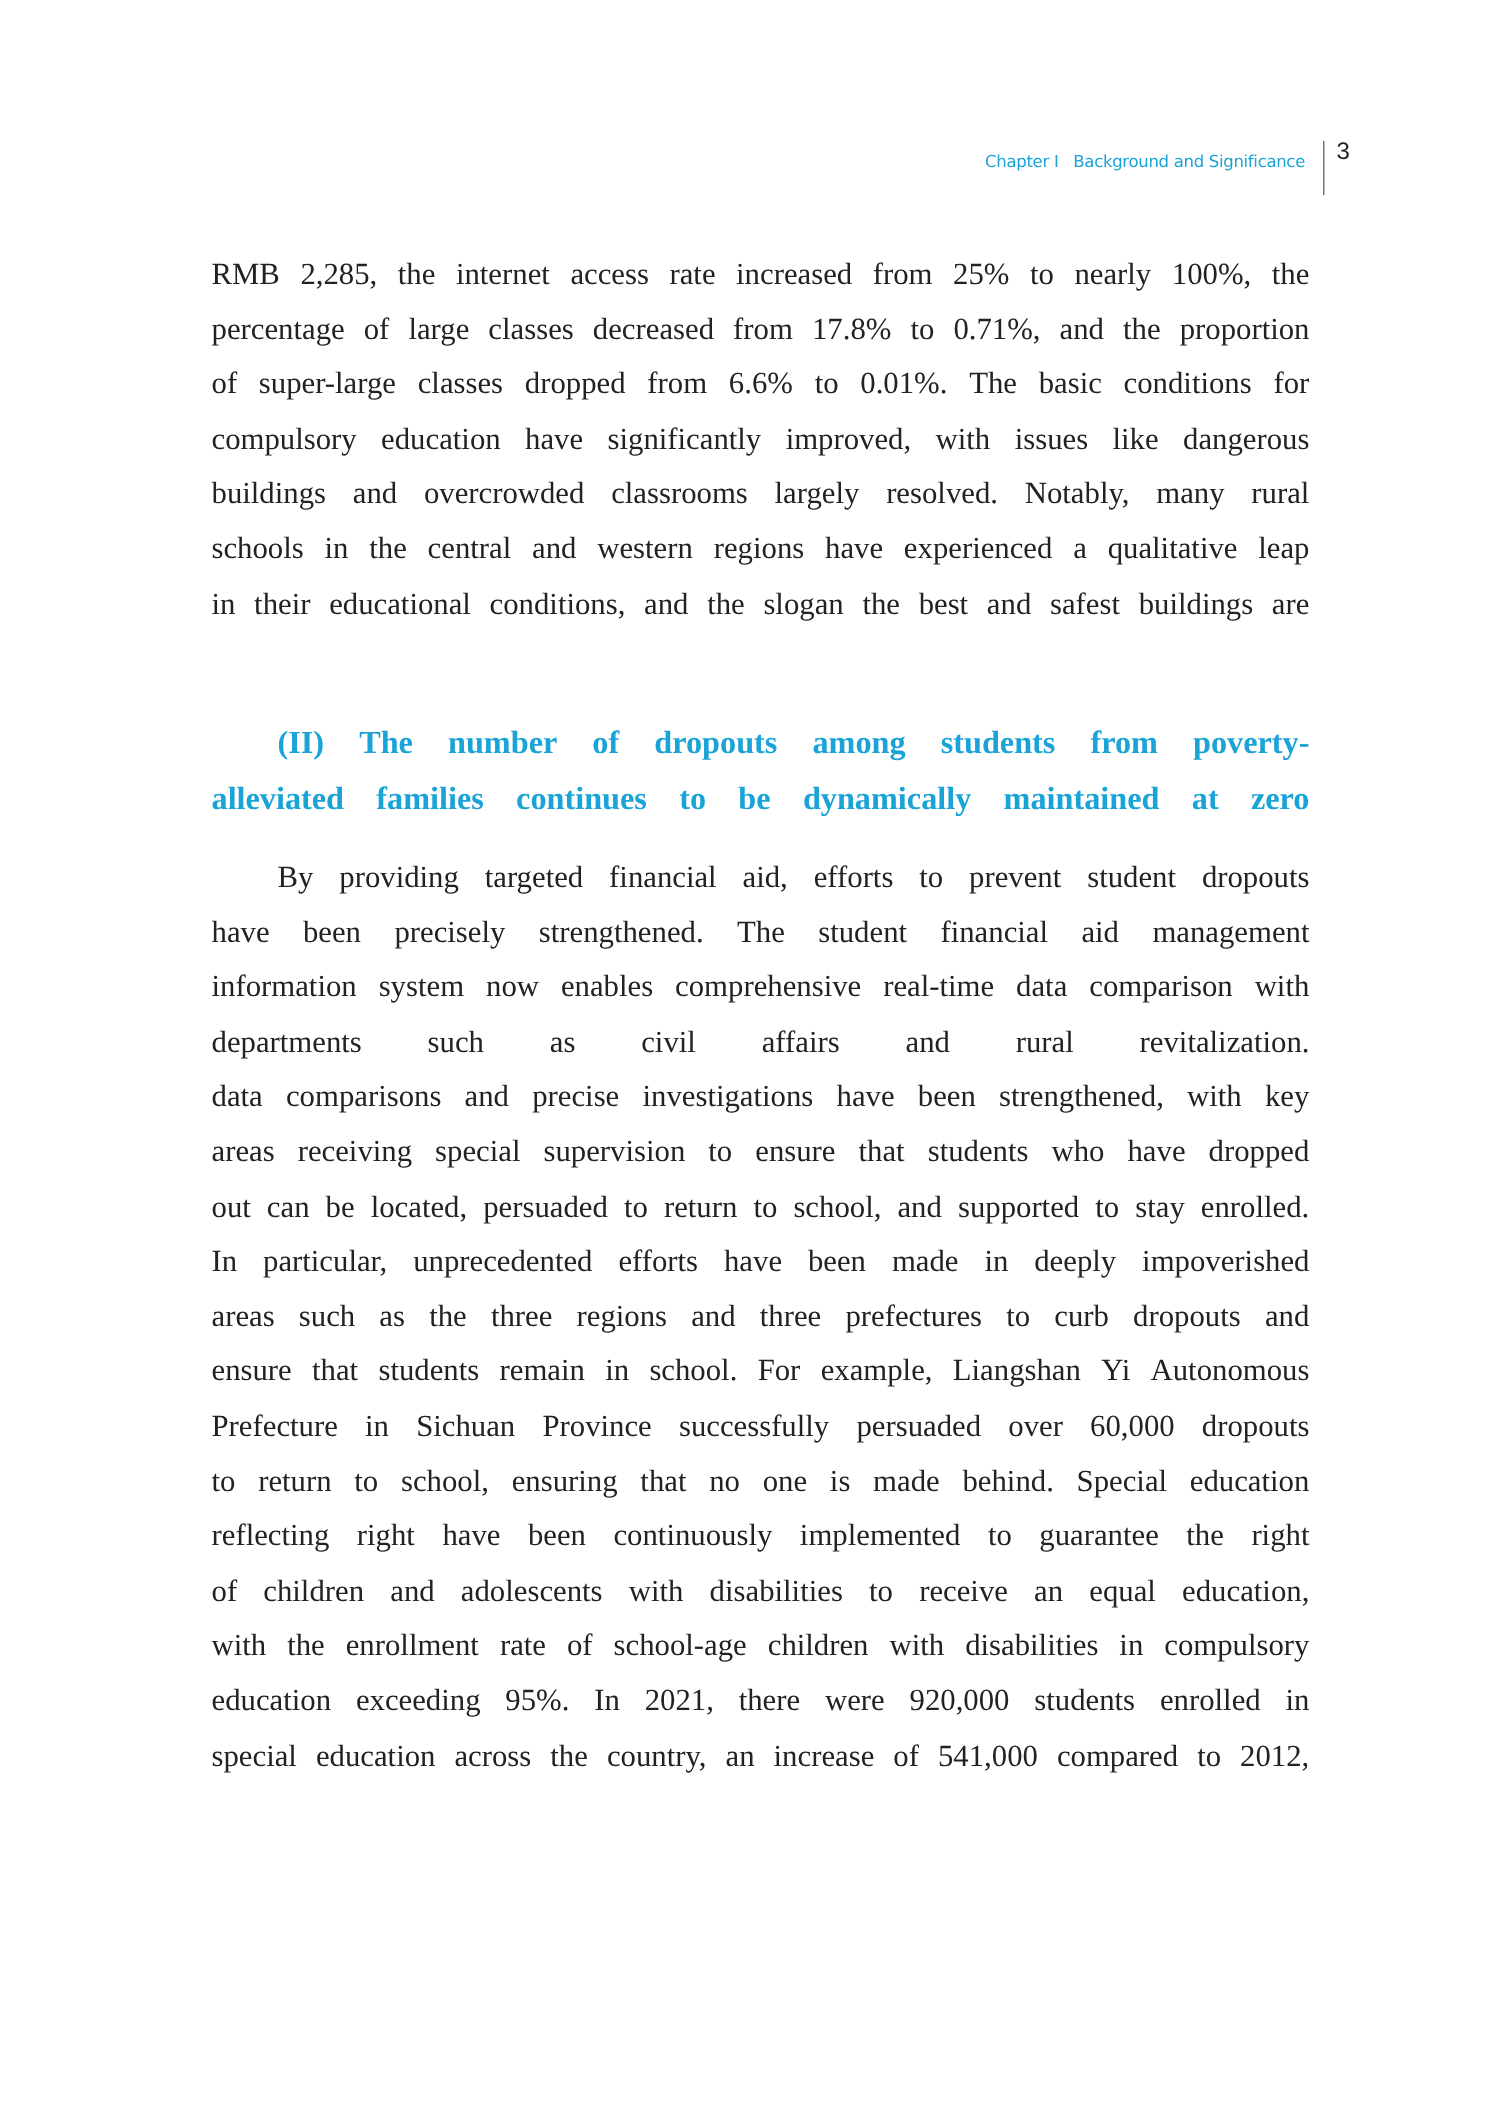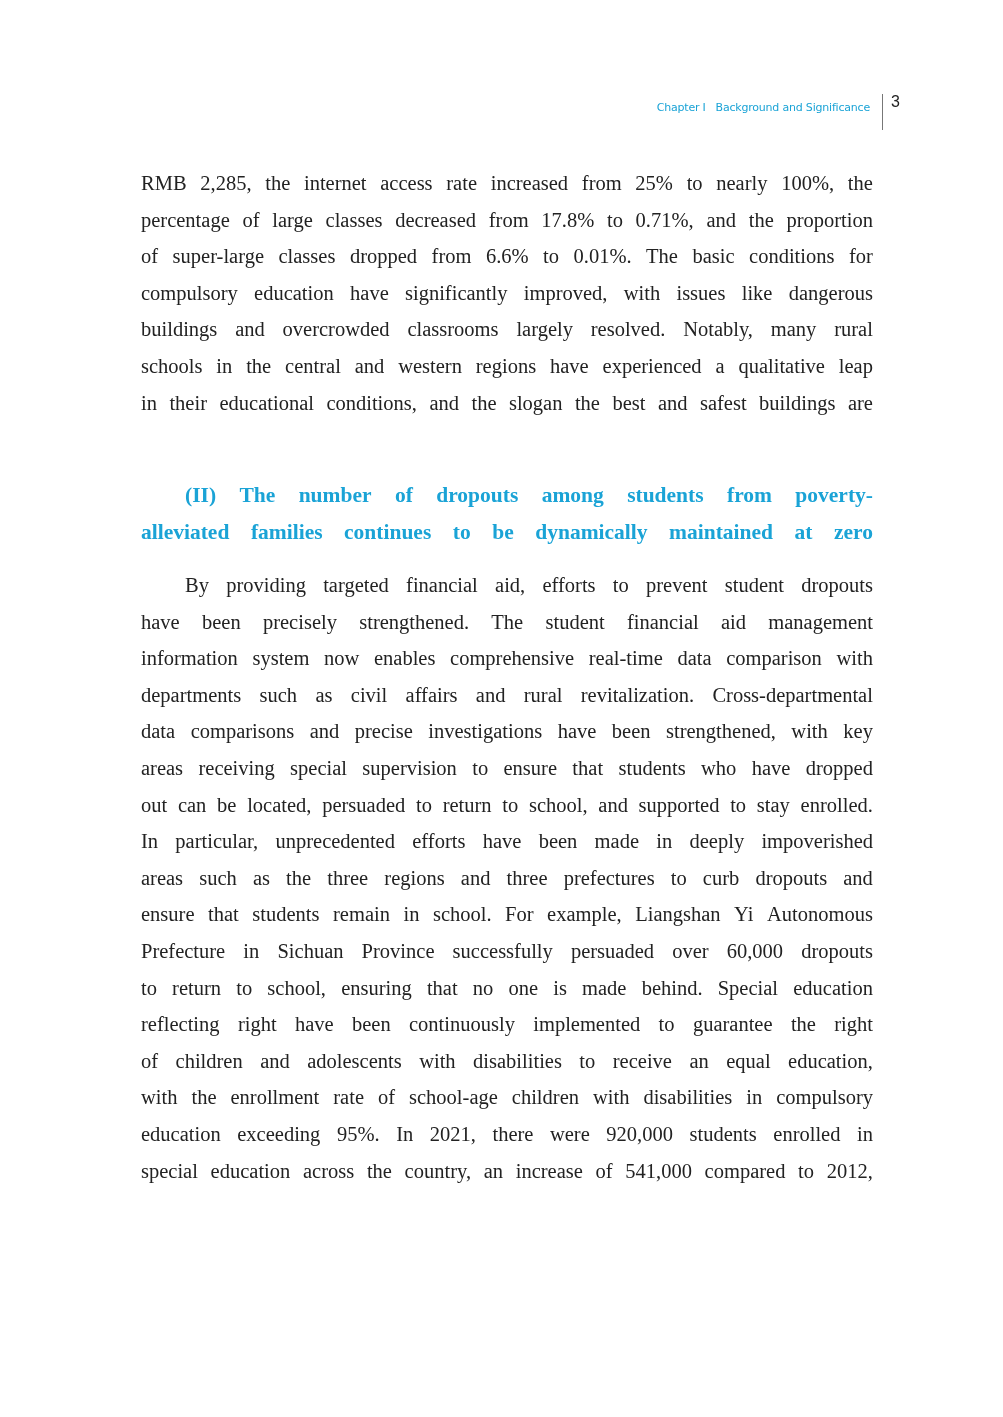--- a/index.html
+++ b/index.html
@@ -198,21 +198,20 @@
     </div>
   <div class="line">
       <span class="w">departments</span>
       <span class="w">such</span>
       <span class="w">as</span>
       <span class="w">civil</span>
       <span class="w">affairs</span>
       <span class="w">and</span>
       <span class="w">rural</span>
       <span class="w">revitalization.</span>
-      <span class="w">Cross-departmental</span>
     </div>
   <div class="line">
       <span class="w">data</span>
       <span class="w">comparisons</span>
       <span class="w">and</span>
       <span class="w">precise</span>
       <span class="w">investigations</span>
       <span class="w">have</span>
       <span class="w">been</span>
       <span class="w">strengthened,</span>

